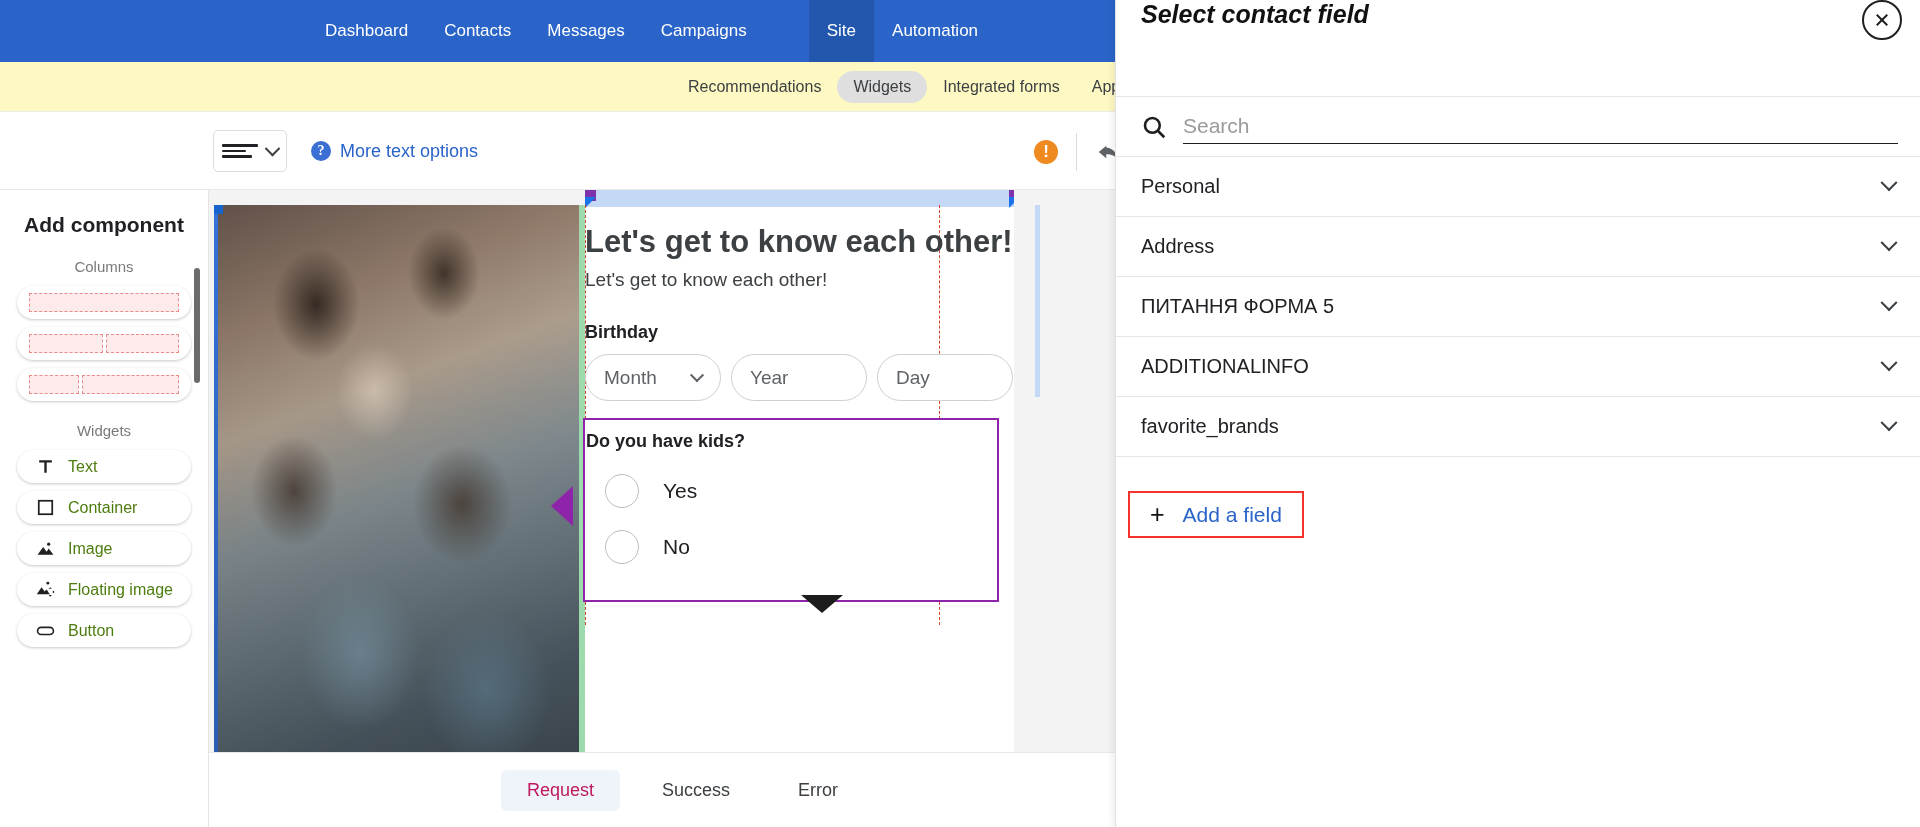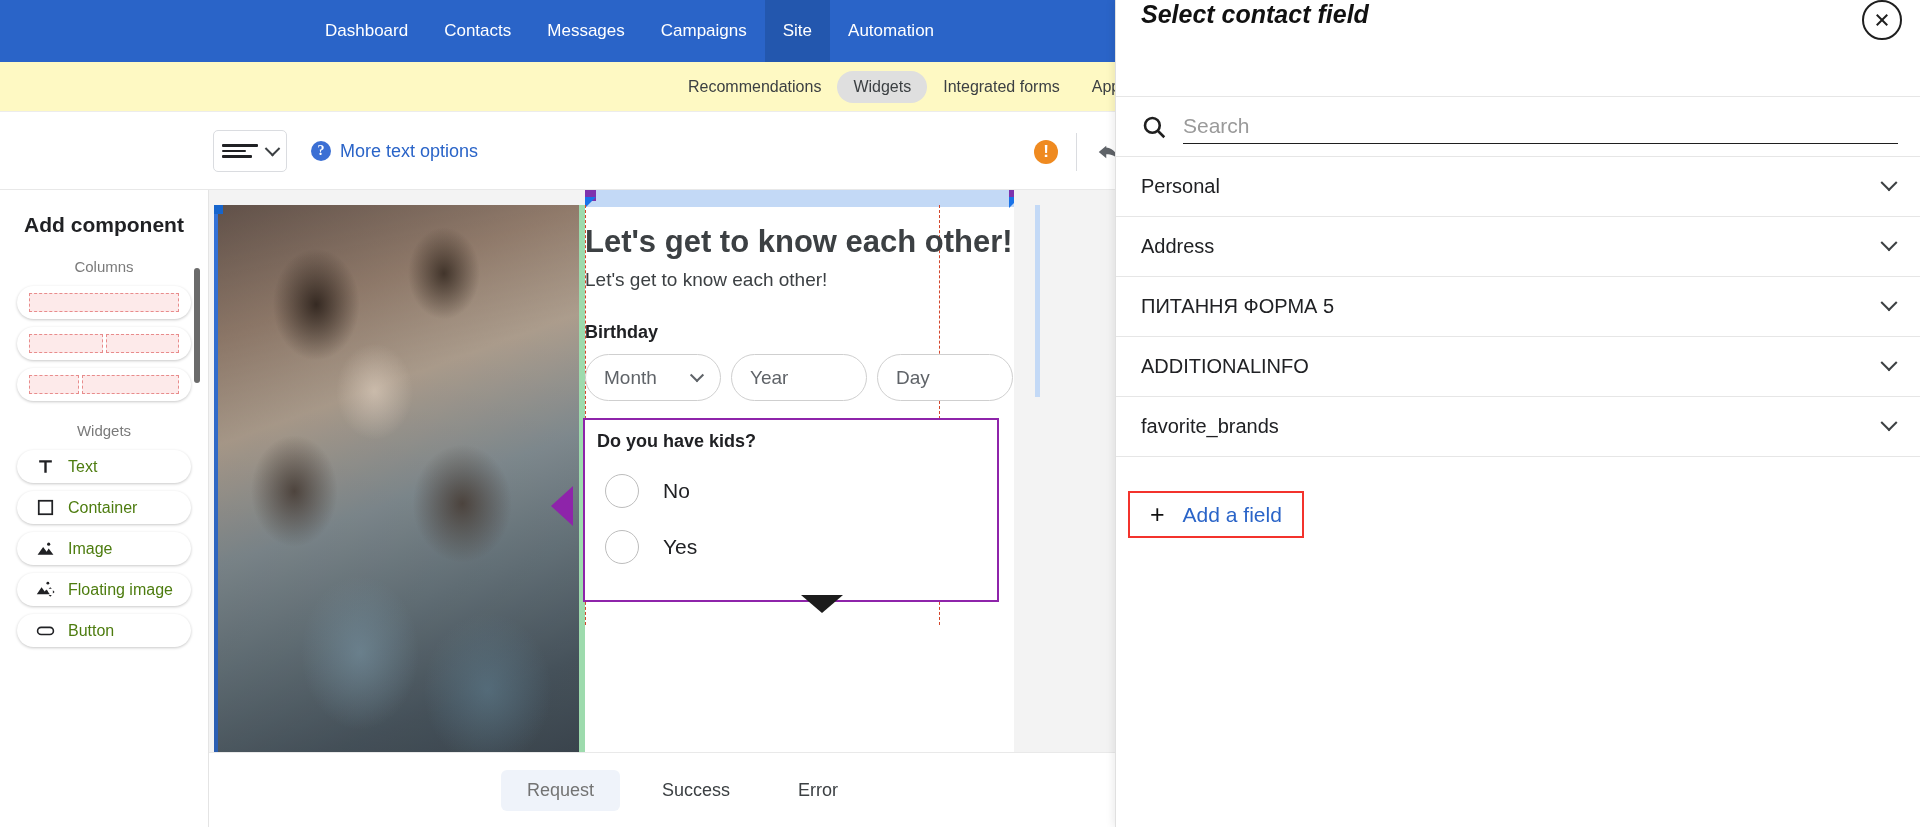--- a/index.html
+++ b/index.html
@@ -16,21 +16,21 @@
     position: absolute; top: 0; left: 0;
     width: 1920px; height: 62px;
     background: #2a64c8;
     display: flex; align-items: center;
   }
   .topnav-items { display: flex; align-items: stretch; height: 62px; margin-left: 307px; }
   .topnav-item {
     color: #ffffff; font-size: 17px; line-height: 62px;
     padding: 0 18px; height: 62px; cursor: pointer; white-space: nowrap;
   }
-  .topnav-item.active { background: #2357ae; }
+  .topnav-item.active { background: #2357ae; margin-left: 44px; }
   .bell {
     position: absolute; left: 1483px; top: 12px;
     width: 34px; height: 34px; color: #fff; cursor: pointer;
   }
 
   
   .subnav {
     position: absolute; top: 62px; left: 0;
     width: 1920px; height: 50px;
     background: #fef9c3; border-bottom: 1px solid #ececec;
@@ -198,21 +198,21 @@
   .pill.month { width: 136px; justify-content: space-between; }
   .pill.day { width: 136px; }
   .pill.year { width: 136px; }
   .pill-chev { width: 10px; height: 10px; border-right: 2px solid #5f6368; border-bottom: 2px solid #5f6368; transform: rotate(45deg) translate(-2px,-2px); }
 
   .kids-box {
     position: absolute; left: -2px; top: 213px;
     width: 416px; height: 184px;
     border: 2px solid #8e24aa; background: #fff;
   }
-  .kids-q { font-size: 18px; font-weight: bold; color: #202124; padding: 11px 0 0 12px; }
+  .kids-q { font-size: 18px; font-weight: bold; color: #202124; padding: 11px 0 0 1px; }
   .radio-row { display: flex; align-items: center; gap: 24px; margin-top: 22px; padding-left: 20px; }
   .radio-c { width: 34px; height: 34px; border: 1px solid #bdbdbd; border-radius: 50%; background: #fff; cursor: pointer; }
   .radio-lbl { font-size: 21px; color: #202124; }
   .purple-arrow-l {
     position: absolute; left: -34px; top: 281px;
     width: 0; height: 0;
     border-top: 20px solid transparent; border-bottom: 20px solid transparent;
     border-right: 22px solid #8e24aa;
     cursor: pointer;
   }
@@ -236,21 +236,21 @@
   .bottom-tabs {
     position: absolute; left: 209px; top: 752px;
     width: 906px; height: 75px;
     background: #fff; border-top: 1px solid #e9e9e9;
     display: flex; align-items: center; padding-left: 292px; gap: 16px;
   }
   .btab {
     font-size: 18px; color: #3c4043; padding: 10px 26px;
     border-radius: 6px; cursor: pointer;
   }
-  .btab.active { background: #eff3fa; color: #737373; }
+  .btab.active { background: #eff3fa; color: #be185d; }
 
   
   .panel {
     position: absolute; left: 1115px; top: 0;
     width: 805px; height: 827px;
     background: #fff; border-left: 1px solid #e0e0e0;
     box-shadow: -2px 0 8px rgba(0,0,0,.08);
   }
   .panel-hd {
     height: 97px; display: flex; 
@@ -449,25 +449,25 @@
             <div class="pill day">
               <span>Day</span>
             </div>
           </div>
         </div>
 
         <div class="kids-box">
           <div class="kids-q">Do you have kids?</div>
           <div class="radio-row">
             <span class="radio-c"></span>
-            <span class="radio-lbl">No</span>
+            <span class="radio-lbl">Yes</span>
           </div>
           <div class="radio-row">
             <span class="radio-c"></span>
-            <span class="radio-lbl">Yes</span>
+            <span class="radio-lbl">No</span>
           </div>
         </div>
 
         <div class="purple-arrow-l"></div>
         <div class="black-arrow-d"></div>
 
         <div class="right-shade">
           <span class="sel-blue-right"></span>
         </div>
       </div>

